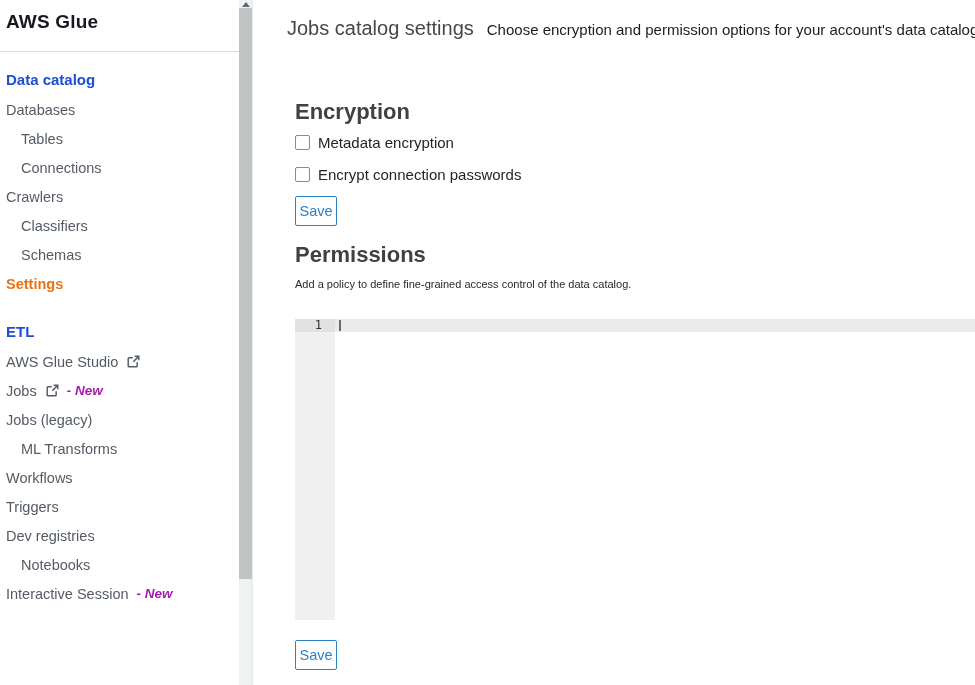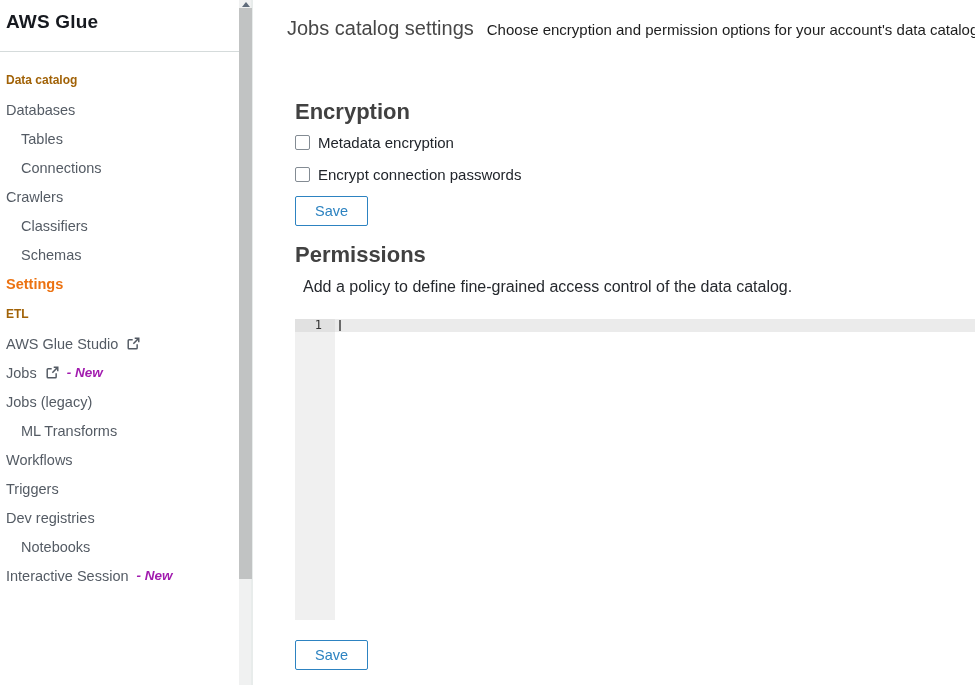--- a/index.html
+++ b/index.html
@@ -21,23 +21,23 @@
     font-size: 19px; font-weight: 700; color: #16191f;
     letter-spacing: .2px;
   }
   .sidebar-divider {
     border: none; border-top: 1px solid #d5dbdb;
     margin: 18px 0 0 -6px; width: 239px;
   }
   #sidebar-nav { margin-top: 12px; }
   .nav-header {
     height: 31px; display: flex; align-items: center;
-    font-size: 12px; font-weight: 700; color: #a16207;
-  }
-  .nav-header.gap { }
+    font-size: 15px; font-weight: 700; color: #1d4ed8;
+  }
+  .nav-header.gap { margin-top: 18px; }
   .nav-item {
     height: 29px; display: flex; align-items: center;
     font-size: 14.5px; color: #545b64; text-decoration: none; cursor: pointer;
   }
   .nav-item.indent { padding-left: 15px; }
   .nav-item.active { color: #ec7211; font-weight: 700; }
   .ext-icon { margin-left: 9px; flex: 0 0 auto; }
   .ext-icon svg { display: block; }
   .new-badge {
     margin-left: 8px;
@@ -79,31 +79,31 @@
   }
   .checkbox-row.row1 { top: 134px; }
   .checkbox-row.row2 { top: 166px; }
   .checkbox {
     width: 15px; height: 15px; background: #fff;
     border: 1px solid #838b93; border-radius: 2px; flex: 0 0 auto;
   }
   .checkbox-label { margin-left: 8px; font-size: 15px; color: #21252b; white-space: nowrap; }
 
   .save-btn {
-    position: absolute; left: 40px; width: 73px; height: 30px;
+    position: absolute; left: 40px; width: 42px; height: 30px;
     background: #ffffff; border: 1px solid #2d83c1; border-radius: 2px;
     color: #2d83c1; font-size: 14.5px; font-family: "Liberation Sans", sans-serif;
     cursor: pointer; line-height: 28px; text-align: center; padding: 0;
   }
   .save-btn.save1 { top: 196px; }
   .save-btn.save2 { top: 640px; }
 
   .perm-desc {
     position: absolute; left: 40px; top: 278px;
-    font-size: 16px; color: #26292e; white-space: nowrap; margin-left: 8px;
+    font-size: 11px; color: #26292e; white-space: nowrap;
   }
 
   
   .editor { position: absolute; left: 40px; top: 319px; right: 0; height: 301px; }
   .editor-gutter {
     position: absolute; left: 0; top: 0; bottom: 0; width: 40px;
     background: #f0f0f0;
   }
   .gutter-line-active {
     height: 13px; line-height: 13px; background: #e1e1e1;

